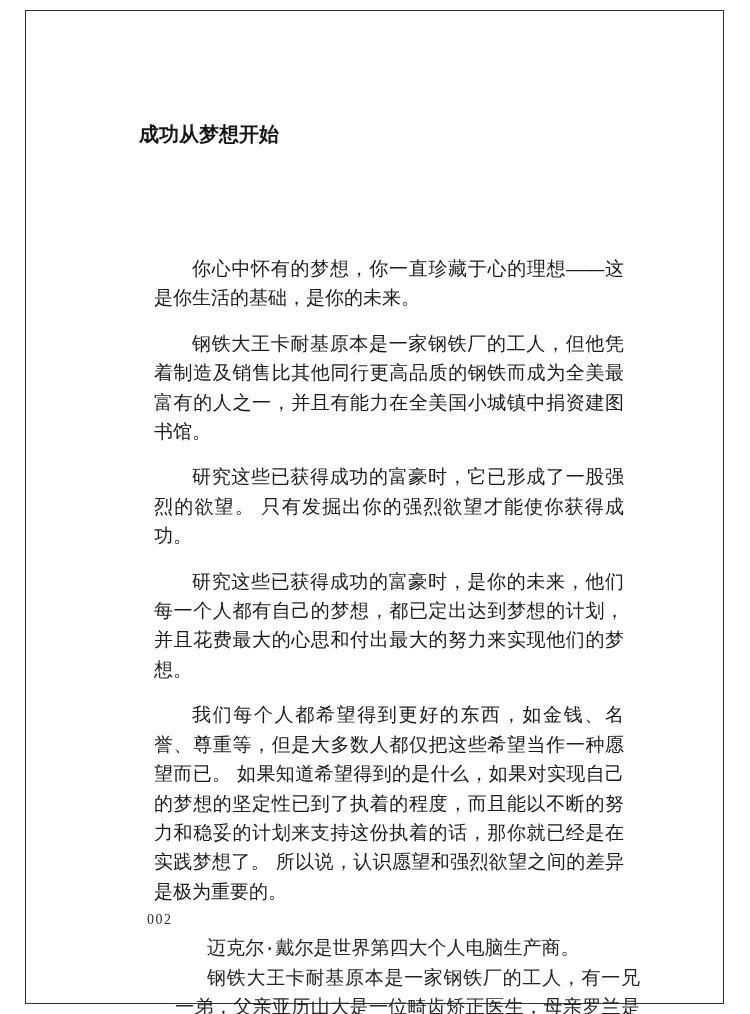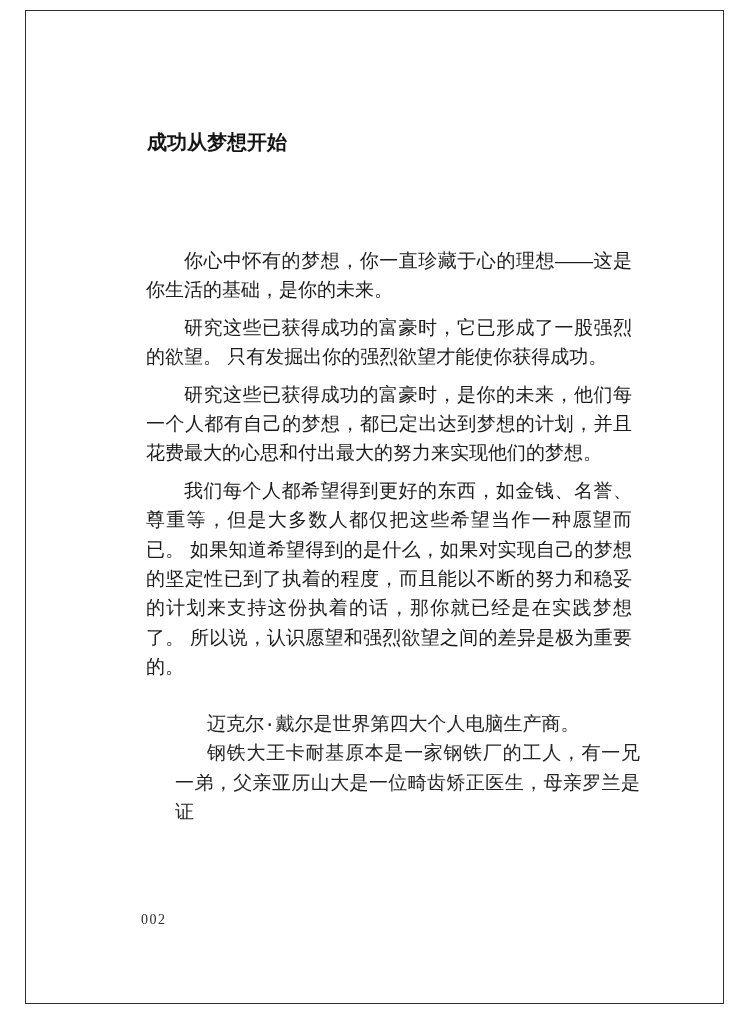--- a/index.html
+++ b/index.html
@@ -23,77 +23,78 @@
     width: 699px;
     height: 994px;
     border: 1px solid #2e2e2e;
     background: #ffffff;
     box-sizing: border-box;
   }
   .chapter-title {
     position: absolute;
     left: 139px;
     top: 121px;
-    margin: 8px;
+    margin: 0;
     font-size: 20px;
     font-weight: 700;
     letter-spacing: 0px;
     color: #141414;
     font-family: Liberation Serif, serif;
   }
   .body-text {
     position: absolute;
     left: 138px;
     top: 238px;
     width: 502px;
     font-size: 19px;
     line-height: 29.4px;
     text-align: justify;
     text-justify: inter-ideograph;
     color: #1b1b1b;
   }
   .body-text p {
-    margin: 8px;
+    margin: 16px;
     padding: 0;
     text-indent: 2em;
   }
   .quote-block {
     margin-top: 29px;
     margin-left: 37px;
     width: 465px;
     font-family: Liberation Mono, monospace;
     font-size: 19px;
     line-height: 29.4px;
     color: #242424;
   }
   .quote-block p {
     margin: 0;
     padding: 0;
     text-indent: 32px;
   }
   .page-number {
     position: absolute;
-    left: 141px;
+    left: 147px;
     top: 912px;
     font-family: "Liberation Serif", serif;
     font-size: 14px;
     letter-spacing: 1.5px;
     color: #2a2a2a;
   }
 </style>
 </head>
 <body>
 
 <div class="page">
   <div class="page-frame"></div>
 
   <h1 class="chapter-title">成功从梦想开始</h1>
 
   <div class="body-text">
     <p>你心中怀有的梦想，你一直珍藏于心的理想——这是你生活的基础，是你的未来。</p>
+    <p>钢铁大王卡耐基原本是一家钢铁厂的工人，但他凭着制造及销售比其他同行更高品质的钢铁而成为全美最富有的人之一，并且有能力在全美国小城镇中捐资建图书馆。</p>
     <p>研究这些已获得成功的富豪时，它已形成了一股强烈的欲望。 只有发掘出你的强烈欲望才能使你获得成功。</p>
     <p>研究这些已获得成功的富豪时，是你的未来，他们每一个人都有自己的梦想，都已定出达到梦想的计划，并且花费最大的心思和付出最大的努力来实现他们的梦想。</p>
     <p>我们每个人都希望得到更好的东西，如金钱、名誉、尊重等，但是大多数人都仅把这些希望当作一种愿望而已。 如果知道希望得到的是什么，如果对实现自己的梦想的坚定性已到了执着的程度，而且能以不断的努力和稳妥的计划来支持这份执着的话，那你就已经是在实践梦想了。 所以说，认识愿望和强烈欲望之间的差异是极为重要的。</p>
 
     <div class="quote-block">
       <p>迈克尔·戴尔是世界第四大个人电脑生产商。</p>
       <p>钢铁大王卡耐基原本是一家钢铁厂的工人，有一兄一弟，父亲亚历山大是一位畸齿矫正医生，母亲罗兰是证</p>
     </div>
   </div>
 

